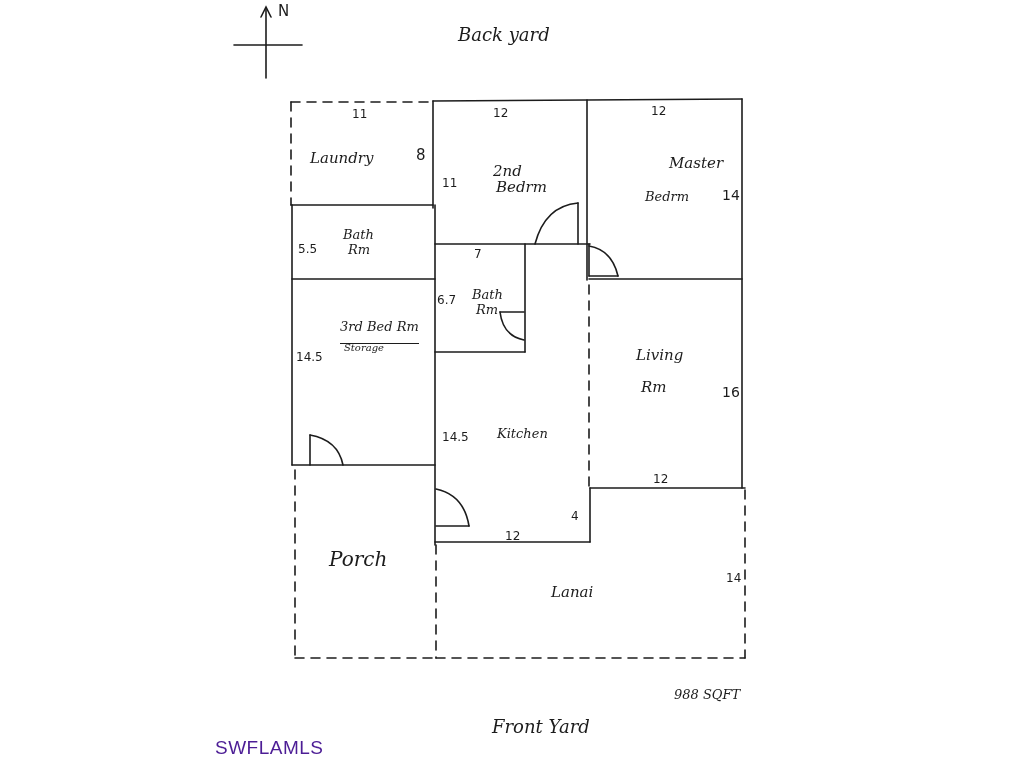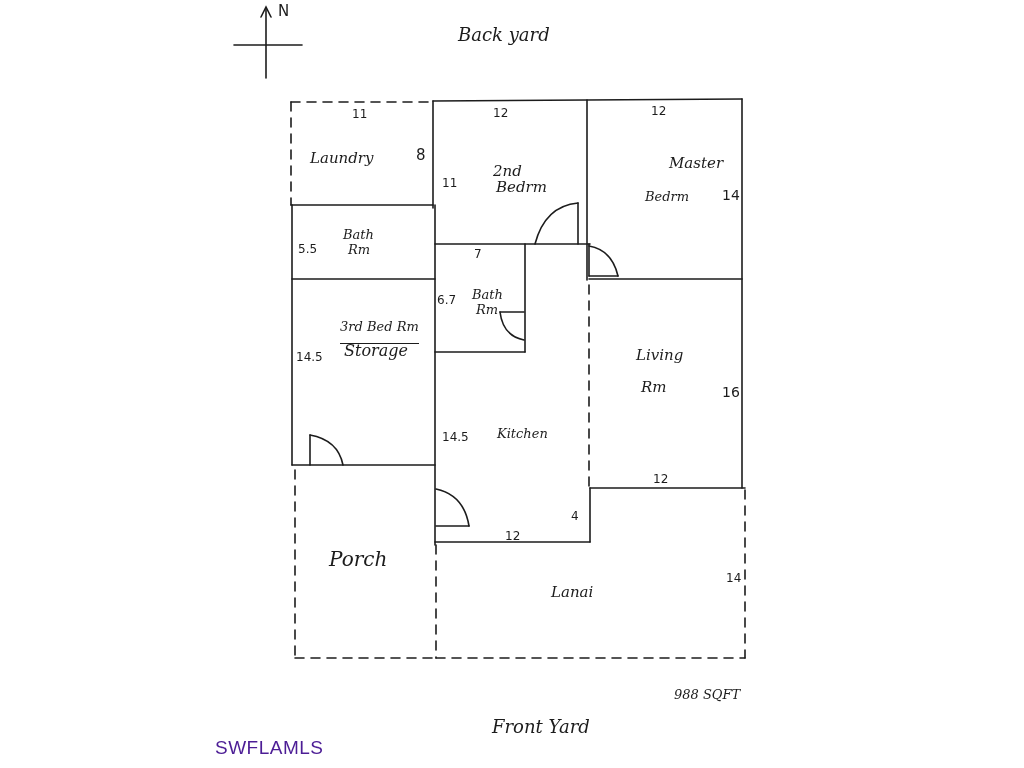--- a/index.html
+++ b/index.html
@@ -103,21 +103,21 @@
 
   <div class="dim" style="left:352px;top:108px;">11</div>
   <div class="lbl" style="left:310px;top:151px;text-align:right;">Laundry</div>
   <div class="dim" style="left:416px;top:148px;font-size:15px;">8</div>
 
   <div class="lbl" style="left:343px;top:228px;font-size:13px;">Bath</div>
   <div class="lbl" style="left:348px;top:243px;font-size:13px;">Rm</div>
   <div class="dim" style="left:298px;top:243px;">5.5</div>
 
   <div class="lbl underline" style="left:340px;top:320px;font-size:13px;">3rd Bed Rm</div>
-  <div class="lbl" style="left:344px;top:343px;font-size:16px;">Storage</div>
+  <div class="lbl" style="left:344px;top:343px;font-size:10px;">Storage</div>
   <div class="dim" style="left:296px;top:351px;">14.5</div>
 
   <div class="dim" style="left:493px;top:107px;">12</div>
   <div class="dim" style="left:442px;top:177px;">11</div>
   <div class="lbl" style="left:493px;top:164px;">2nd</div>
   <div class="lbl" style="left:496px;top:180px;">Bedrm</div>
 
   <div class="dim" style="left:474px;top:248px;">7</div>
   <div class="dim" style="left:437px;top:294px;">6.7</div>
   <div class="lbl" style="left:472px;top:288px;font-size:13px;">Bath</div>

